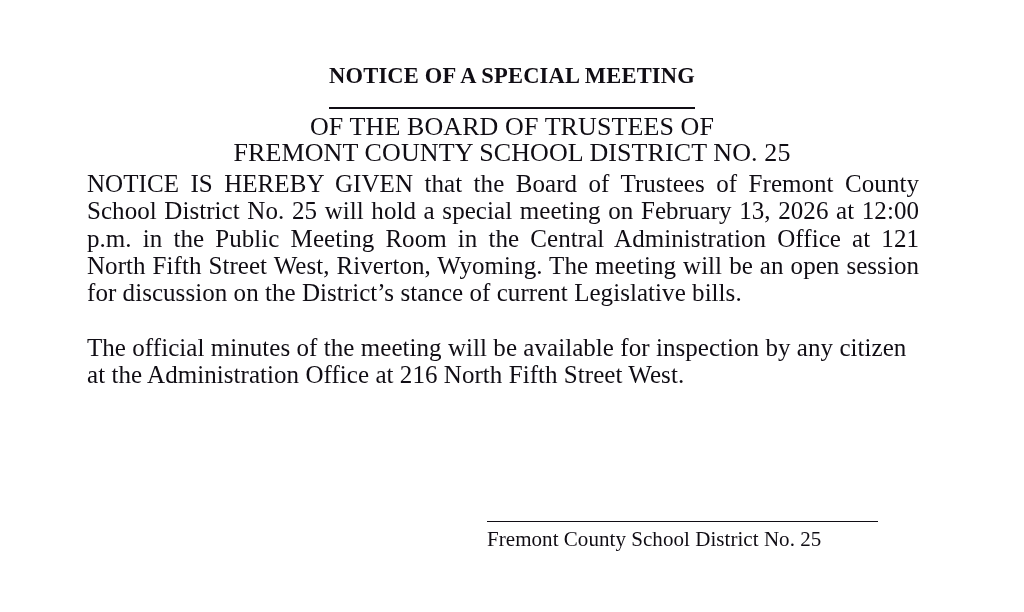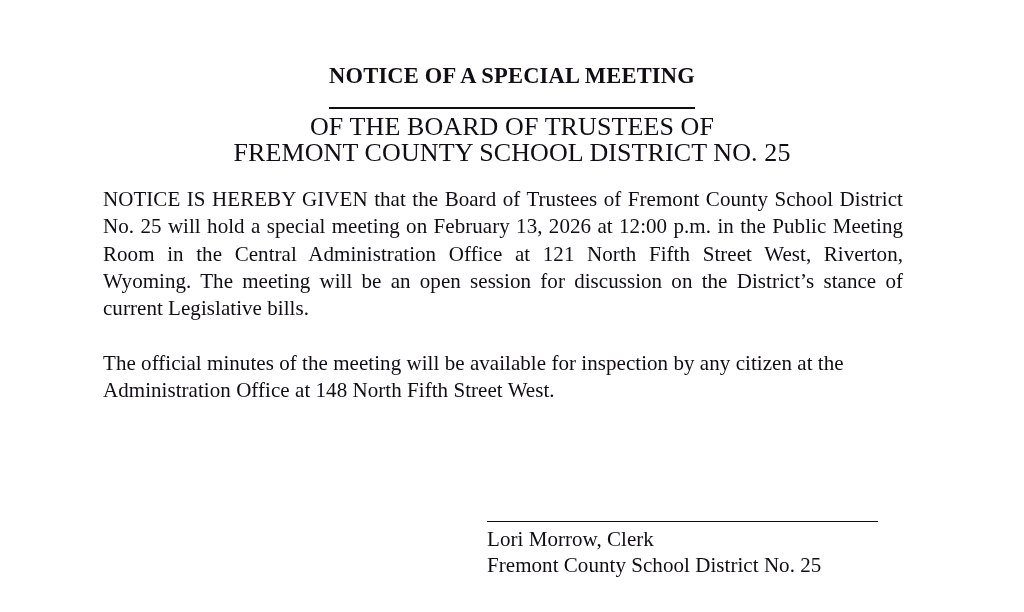--- a/index.html
+++ b/index.html
@@ -53,25 +53,25 @@
   .doc-subtitle.first { margin-top: 5px; }
 
   
   .body-block {
     position: absolute;
     left: 87px;
     top: 170px;
     width: 832px;
   }
   .para {
-    font-size: 21px;
+    font-size: 25px;
     line-height: 27.3px;
     text-align: justify;
     text-justify: inter-word;
-    margin: 16px;
+    margin: 0;
     letter-spacing: 0.05px;
   }
   .para.second {
     margin-top: 27.3px;
     text-align: left;
   }
 
   
   .signature-block {
     position: absolute;
@@ -99,22 +99,21 @@
 <div class="page">
 
   <div class="heading-block">
     <div class="doc-title"><span class="rule-text">NOTICE OF A SPECIAL MEETING</span></div>
     <div class="doc-subtitle first">OF THE BOARD OF TRUSTEES OF</div>
     <div class="doc-subtitle">FREMONT COUNTY SCHOOL DISTRICT NO. 25</div>
   </div>
 
   <div class="body-block">
     <p class="para first">NOTICE IS HEREBY GIVEN that the Board of Trustees of Fremont County School District No. 25 will hold a special meeting on February 13, 2026 at 12:00 p.m. in the Public Meeting Room in the Central Administration Office at 121 North Fifth Street West, Riverton, Wyoming.  The meeting will be an open session for discussion on the District’s stance of current Legislative bills.</p>
-    <p class="para second">The official minutes of the meeting will be available for inspection by any citizen at the Administration Office at 148 North Fifth Street West.</p>
+    <p class="para second">The official minutes of the meeting will be available for inspection by any citizen at the Administration Office at 216 North Fifth Street West.</p>
   </div>
 
   <div class="signature-block">
     <div class="sig-rule"></div>
-    <div class="sig-line">Lori Morrow, Clerk</div>
     <div class="sig-line">Fremont County School District No. 25</div>
   </div>
 
 </div>
 
 </body></html>

